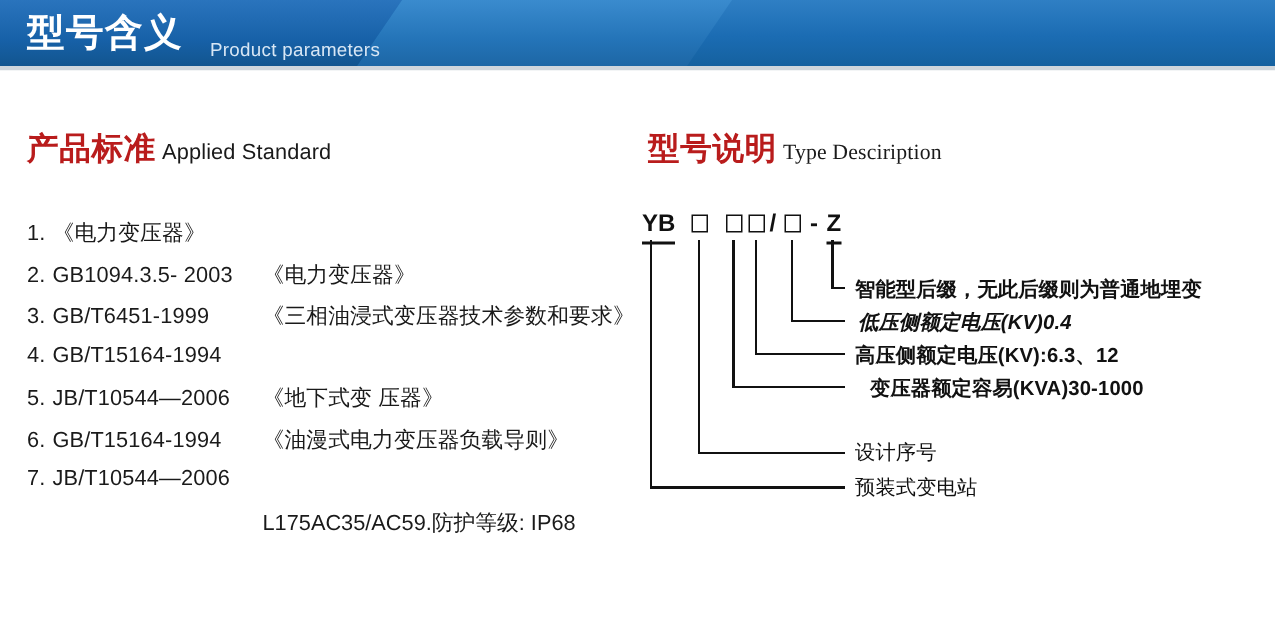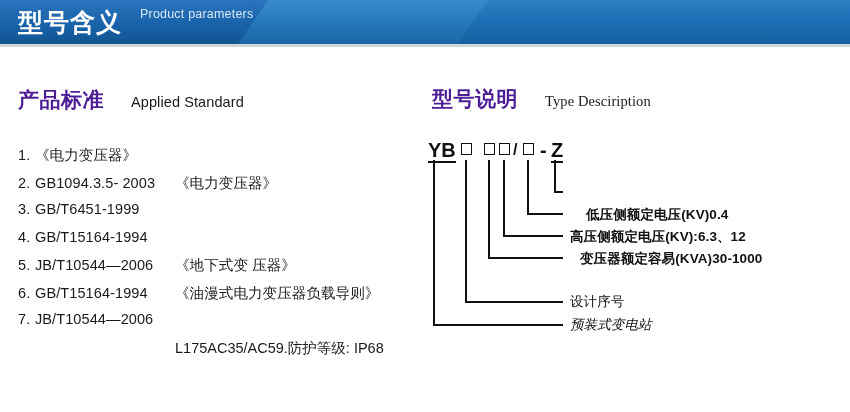--- a/index.html
+++ b/index.html
@@ -65,44 +65,44 @@
     font-size: 25px;
     font-weight: bold;
     color: #ffffff;
     letter-spacing: 1px;
     line-height: 30px;
     white-space: nowrap;
   }
   .banner-sub {
     position: absolute;
     left: 140px;
-    top: 7px;
+    top: 26px;
     font-size: 12.5px;
     color: #d8e7f5;
     white-space: nowrap;
     letter-spacing: 0.2px;
     text-align: center;
   }
 
   
   .sec-head {
     position: absolute;
     white-space: nowrap;
     line-height: 1;
   }
   .sec-head .cn {
     font-size: 21px;
     font-weight: bold;
-    color: #4c1d95;
+    color: #b91c1c;
     letter-spacing: 0.5px;
   }
   .sec-head .en {
     font-size: 14.5px;
     color: #1a1a1a;
-    margin-left: 27px;
+    margin-left: 4px;
     letter-spacing: 0.1px;
   }
   #head-left  { left: 18px;  top: 89px; }
   #head-right { left: 432px; top: 89px; font-family: Liberation Serif, serif; }
 
   
   .std-list {
     position: absolute;
     left: 18px;
     top: 146px;
@@ -147,21 +147,21 @@
   .code-line {
     position: absolute;
     left: 0;
     top: 0;
     height: 24px;
     white-space: nowrap;
   }
   .code-tok {
     position: absolute;
     top: 0;
-    font-size: 20px;
+    font-size: 16px;
     font-weight: bold;
     color: #111111;
     line-height: 20px;
   }
   .code-tok.u {
     border-bottom: 2px solid #111111;
     padding-bottom: 1px;
   }
   .code-box {
     position: absolute;
@@ -229,20 +229,21 @@
 
   <div class="std-row">
     <span class="std-idx">2.</span>
     <span class="std-code">GB1094.3.5- 2003</span>
     <span class="std-name">《电力变压器》</span>
   </div>
 
   <div class="std-row">
     <span class="std-idx">3.</span>
     <span class="std-code">GB/T6451-1999</span>
+    <span class="std-name">《三相油浸式变压器技术参数和要求》</span>
   </div>
 
   <div class="std-row">
     <span class="std-idx">4.</span>
     <span class="std-code">GB/T15164-1994</span>
   </div>
 
   <div class="std-row">
     <span class="std-idx">5.</span>
     <span class="std-code">JB/T10544—2006</span>
@@ -294,19 +295,20 @@
       <path d="M84 28 L84 96 L143 96"></path>
 
       <path d="M69 28 L69 118 L143 118"></path>
 
       <path d="M46 28 L46 162 L143 162"></path>
 
       <path d="M14 28 L14 185 L143 185"></path>
     </g>
   </svg>
 
-  <div class="ann b" style="left:166px; top:68px;">低压侧额定电压(KV)0.4</div>
+  <div class="ann b" style="left:150px; top:46px;">智能型后缀，无此后缀则为普通地埋变</div>
+  <div class="ann b" style="left:152px; top:68px;font-style:italic;">低压侧额定电压(KV)0.4</div>
   <div class="ann b" style="left:150px; top:90px;text-align:center;">高压侧额定电压(KV):6.3、12</div>
   <div class="ann b" style="left:160px; top:112px;">变压器额定容易(KVA)30-1000</div>
   <div class="ann" style="left:150px; top:155px;">设计序号</div>
-  <div class="ann" style="left:150px; top:178px;font-style:italic;">预装式变电站</div>
+  <div class="ann" style="left:150px; top:178px;">预装式变电站</div>
 
 </div>
 
 </body></html>

